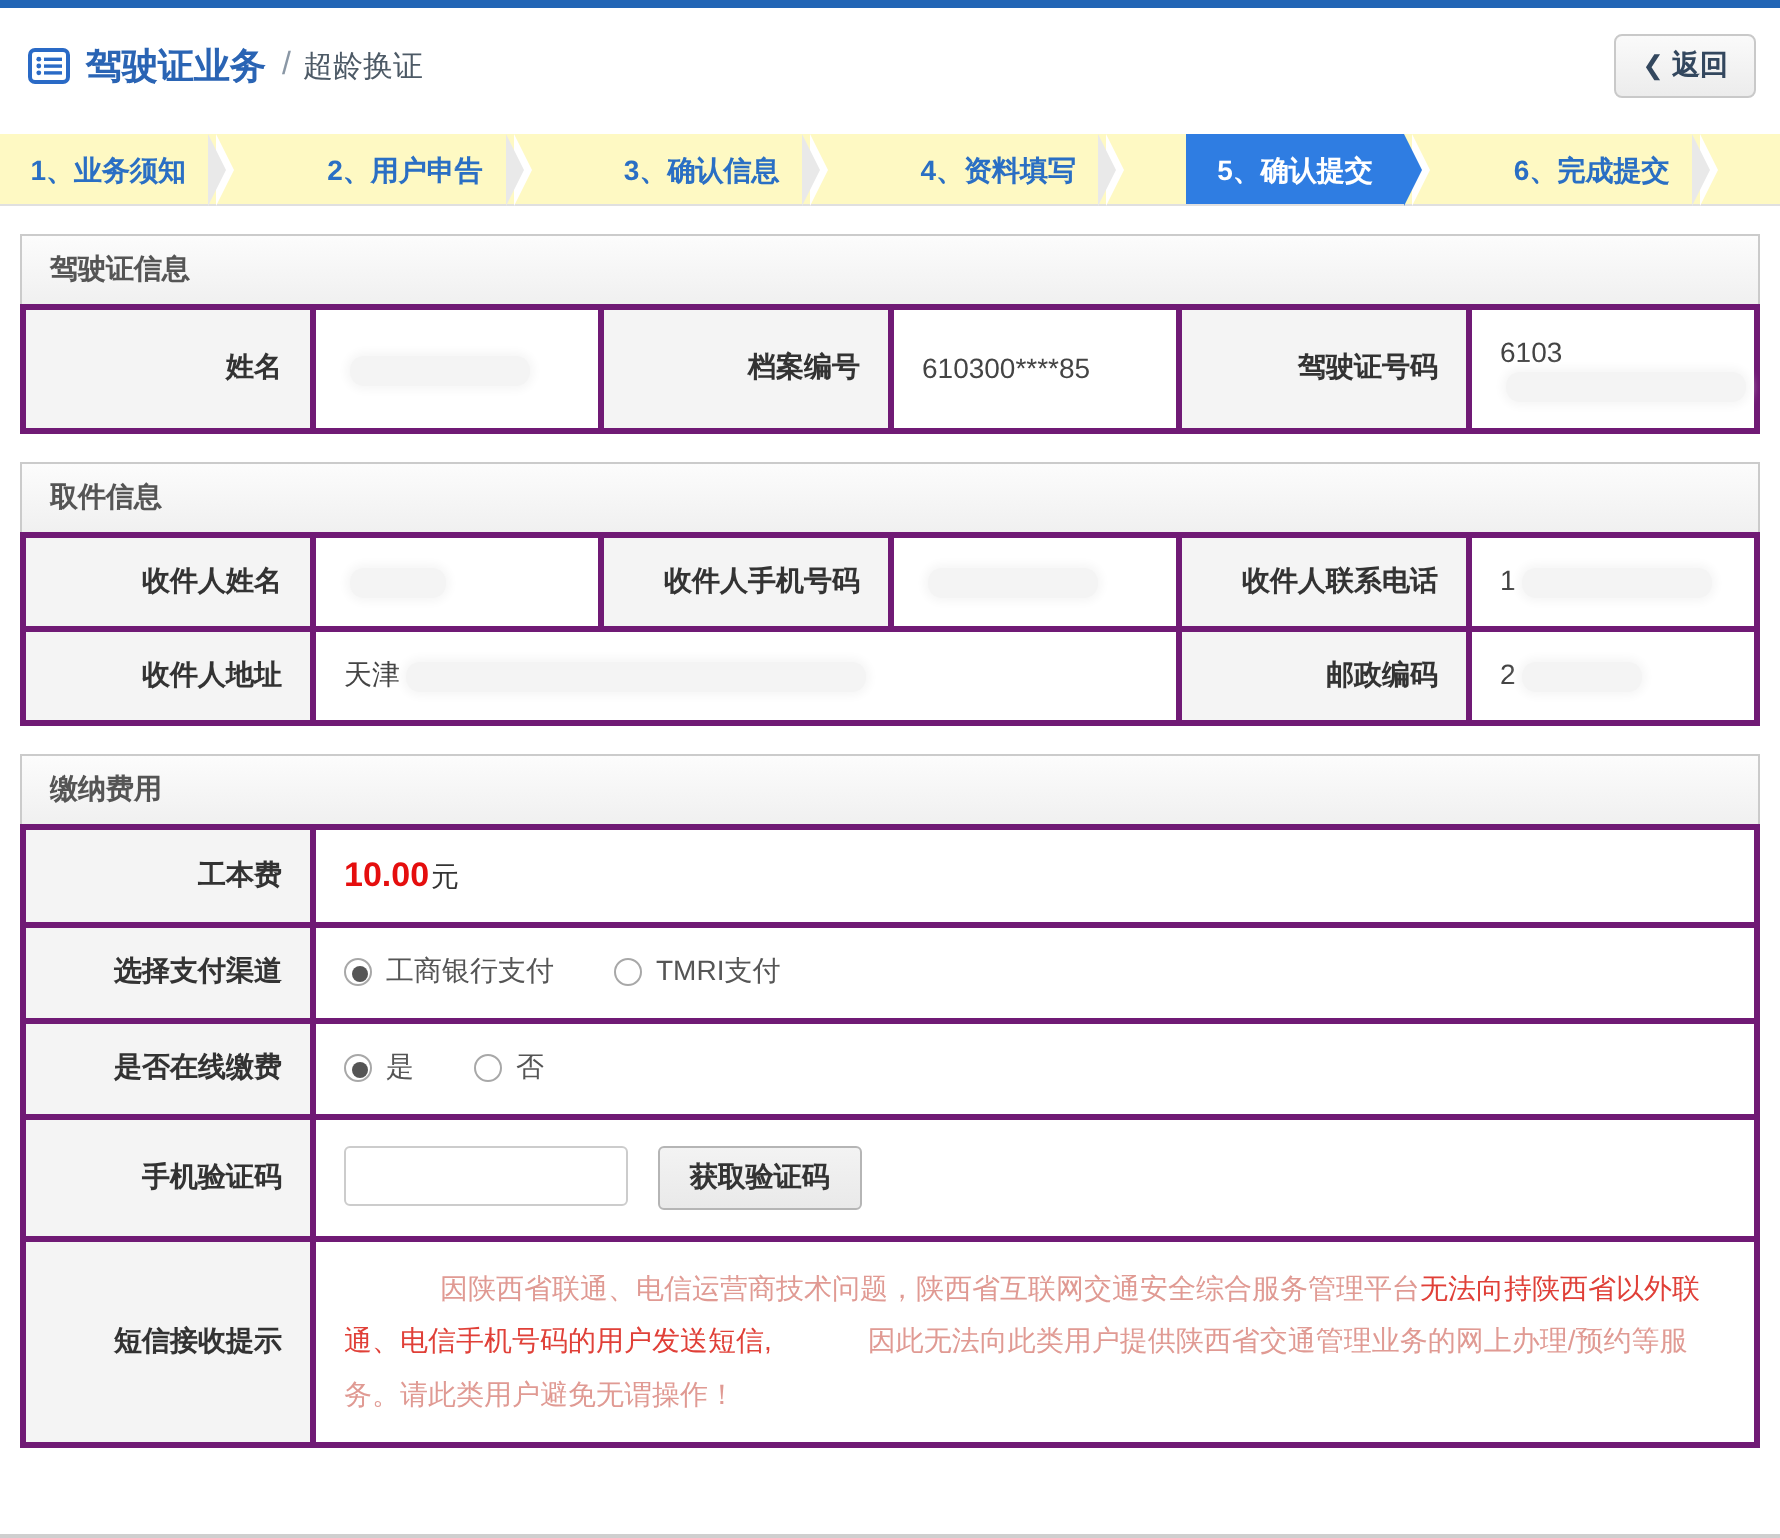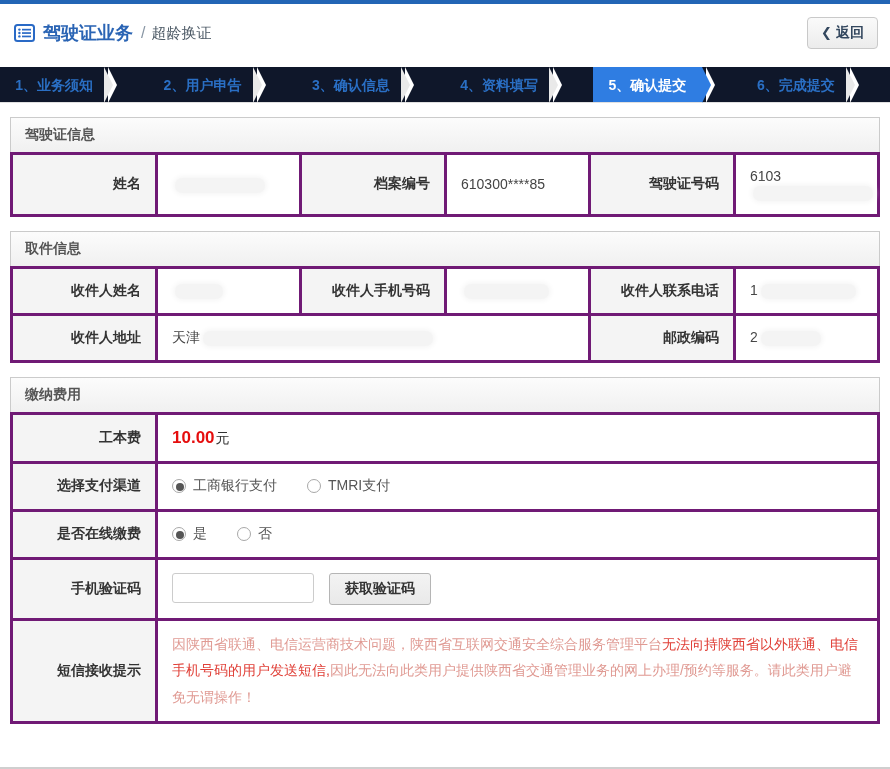--- a/index.html
+++ b/index.html
@@ -36,21 +36,21 @@
     font-weight: bold;
     color: #33475e;
     cursor: pointer;
     font-family: inherit;
   }
   .back-chevron { margin-right: 4px; font-size: 13px; }
   
   .steps {
     display: flex;
     height: 36px;
-    background: #0f172a;
+    background: #fef9c3;
     margin-top: 6px;
     border-bottom: 1px solid #e0e0e0;
     gap: 40px;
   }
   .step {
     position: relative;
     width: 123px;
     text-align: center;
     line-height: 36px;
     font-size: 14px;
@@ -142,21 +142,21 @@
     border: 1px solid #b5b5b5;
     border-radius: 3px;
     font-size: 14px;
     font-weight: bold;
     color: #333;
     cursor: pointer;
     font-family: inherit;
   }
   
   td.sms-cell { padding: 10px 14px; line-height: 1.9; }
-  .sms-light  { color: #e09a93; }
+  .sms-light  { color: #e09a93; margin-left: 48px; }
   .sms-strong { color: #e04038; }
 </style>
 </head>
 <body>
 
 <div class="page">
 
   <header class="topbar">
     <div class="title-wrap">
       <span class="doc-icon">

